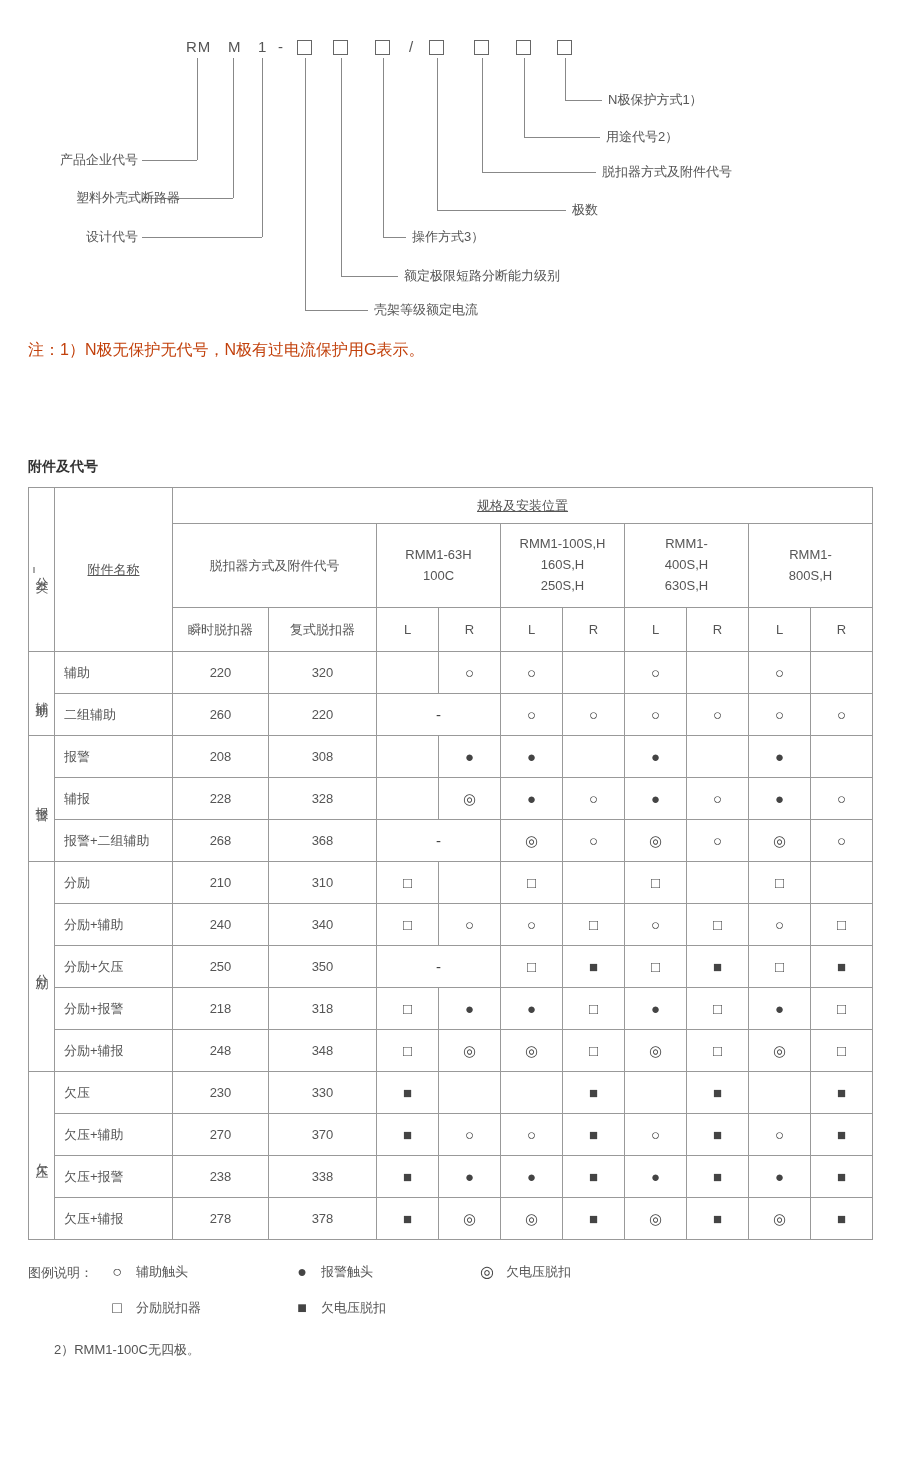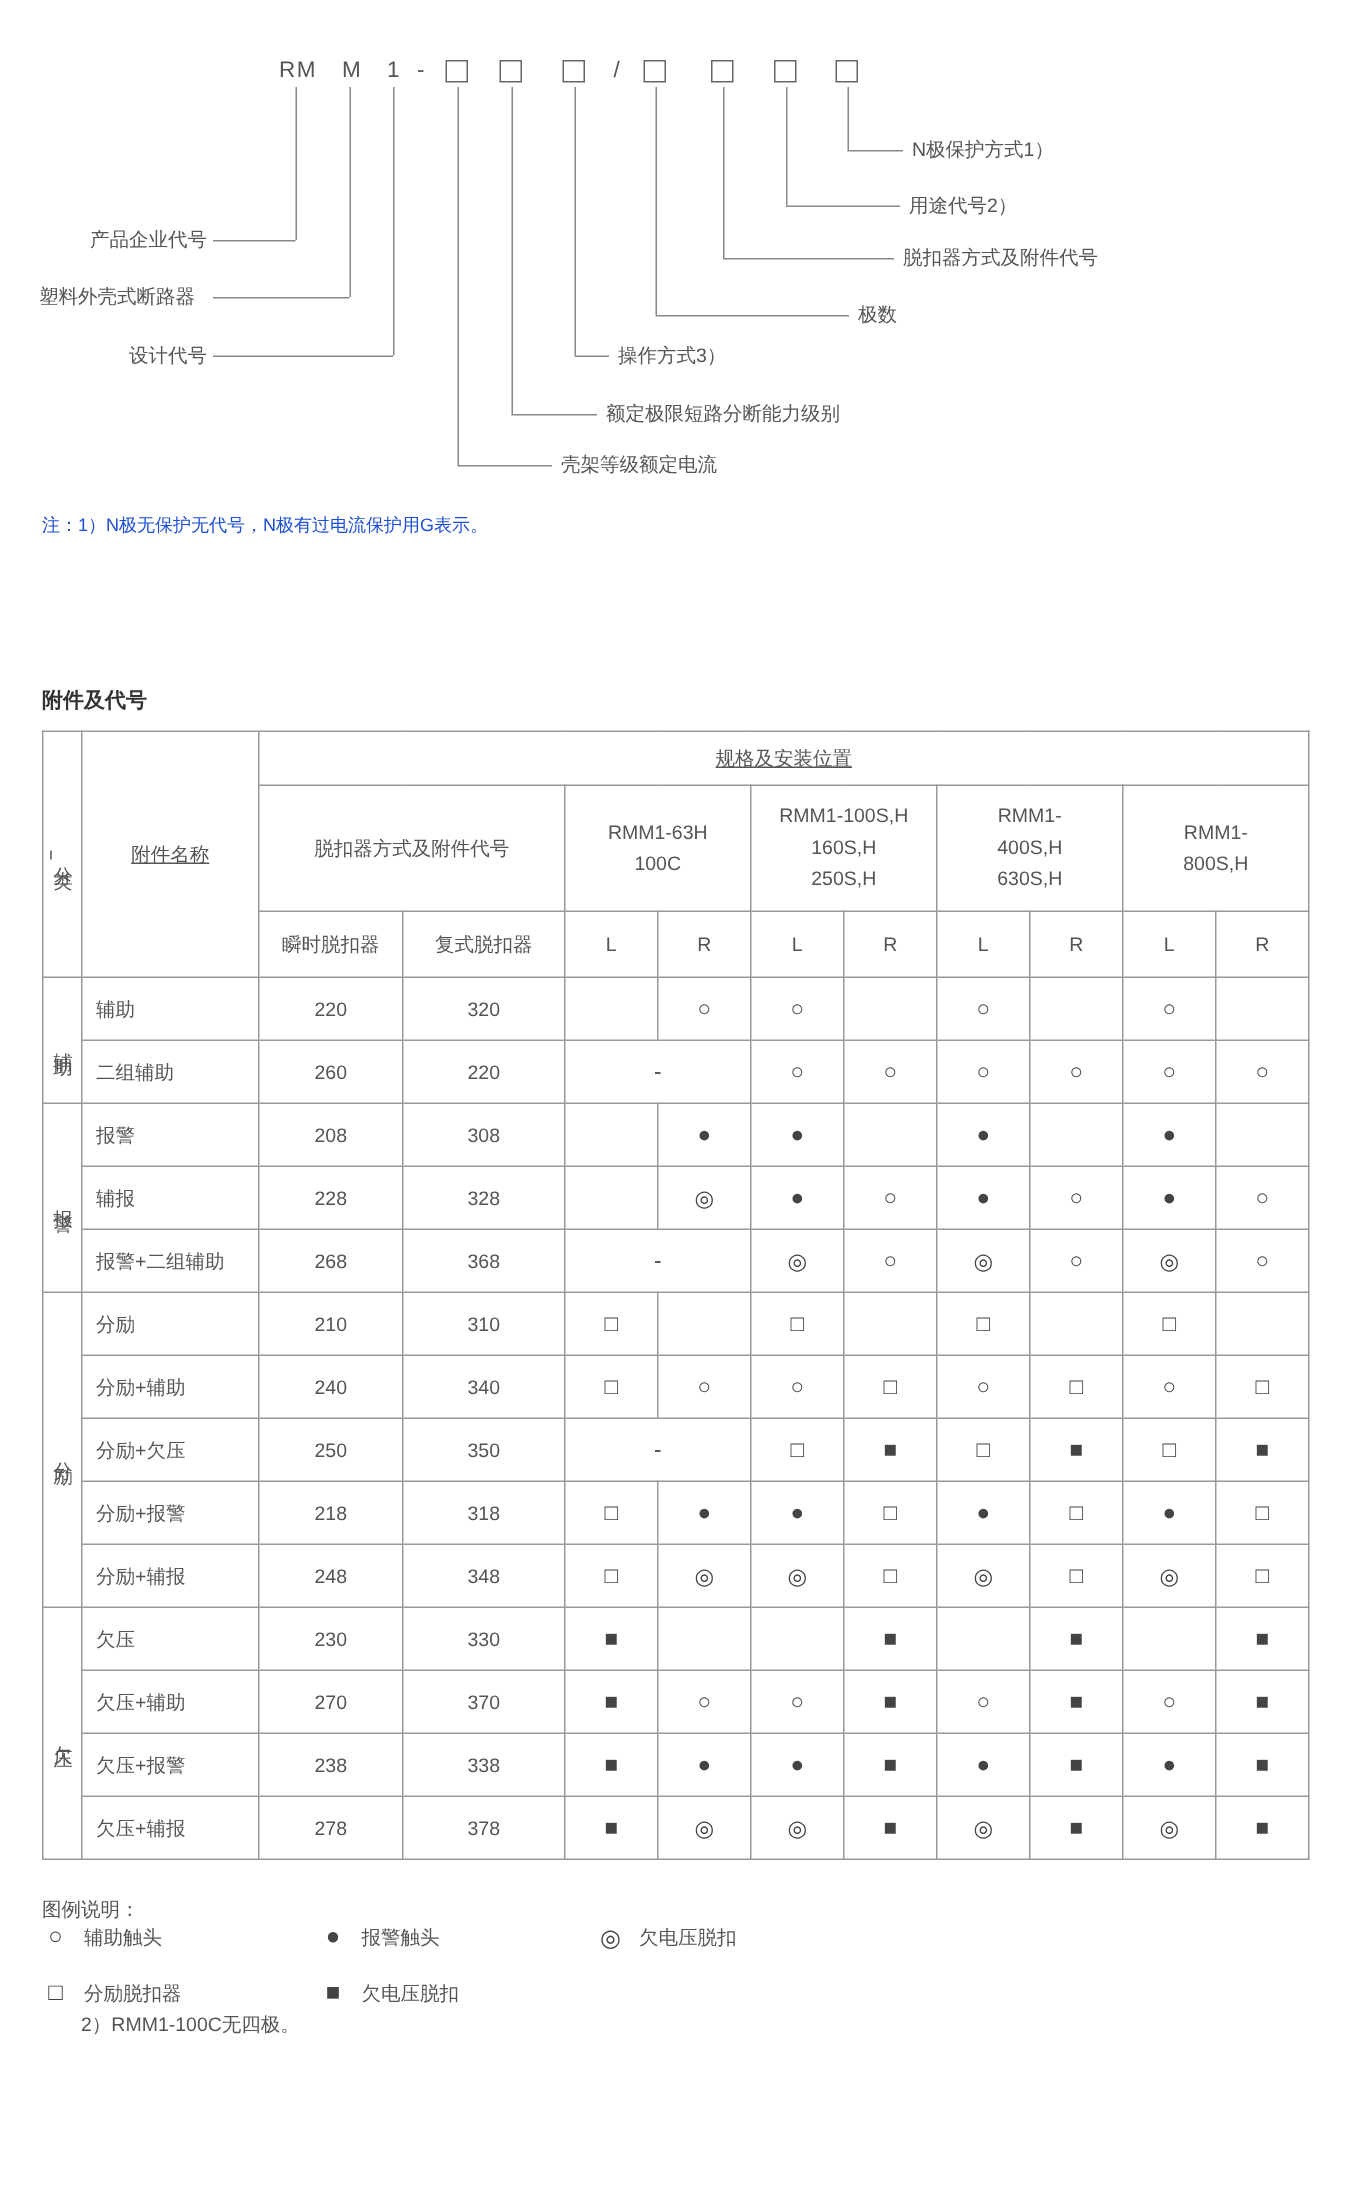--- a/index.html
+++ b/index.html
@@ -9,39 +9,39 @@
 
   
   .diagram { position:absolute; left:0; top:0; width:900px; height:335px; }
   .model-char { position:absolute; top:38px; font-size:15px; color:#555; letter-spacing:1px; }
   .model-box { position:absolute; top:40px; width:15px; height:15px; border:1px solid #666; background:#fff; }
   .vline { position:absolute; width:1px; background:#888; }
   .hline { position:absolute; height:1px; background:#888; }
   .dlabel { position:absolute; font-size:13px; line-height:14px; color:#555; white-space:nowrap; }
 
   
-  .notes-top { position:absolute; left:28px; top:341px; font-size:12px; color:#1d4ed8; }
+  .notes-top { position:absolute; left:28px; top:341px; font-size:16px; color:#c2410c; }
   .notes-top .note-line { margin-bottom:20px; line-height:18px; }
   .note-indent { margin-left:26px; }
   .section-title { position:absolute; left:28px; top:458px; font-size:14px; font-weight:bold; color:#333; }
 
   
   .acc-table { position:absolute; left:28px; top:487px; width:844px; border-collapse:collapse; table-layout:fixed; font-size:13px; color:#555; }
   .acc-table th, .acc-table td { border:1px solid #999; text-align:center; vertical-align:middle; font-weight:normal; padding:2px; background:#fff; }
   .acc-table thead tr.hr1 th { height:36px;text-decoration:underline; }
   .acc-table thead tr.hr2 th { height:84px; }
   .acc-table thead tr.hr3 th { height:44px; }
   .acc-table tbody td { height:42px; }
   .vert { writing-mode:vertical-lr; text-orientation:upright; letter-spacing:3px; padding:4px 0; }
   .prod-th { white-space:pre-line; line-height:1.6; }
   .name-cell { text-align:left !important; padding-left:9px !important; }
   .sym-cell { font-size:15px; color:#444; }
 
   
-  .legend { position:absolute; left:28px; top:1262px; display:flex; font-size:13px; color:#555;flex-direction:column; }
+  .legend { position:absolute; left:28px; top:1262px; display:flex; font-size:13px; color:#555; }
   .legend-title { width:80px; padding-top:2px; }
   .legend-grid { display:grid; grid-template-columns:185px 185px 185px; row-gap:18px; }
   .legend-item { display:flex; align-items:center; gap:10px; }
   .legend-sym { font-size:16px; color:#444; width:18px; text-align:center; }
 
   
   .notes-bottom { position:absolute; left:28px; top:1332px; width:844px; font-size:13px; color:#555; line-height:36px; }
 </style>
 </head>
 <body>
@@ -78,21 +78,21 @@
     <div class="hline" style="left:142px;top:237px;width:120px"></div>
     <div class="hline" style="left:305px;top:310px;width:63px"></div>
     <div class="hline" style="left:341px;top:276px;width:57px"></div>
     <div class="hline" style="left:383px;top:237px;width:23px"></div>
     <div class="hline" style="left:437px;top:210px;width:129px"></div>
     <div class="hline" style="left:482px;top:172px;width:114px"></div>
     <div class="hline" style="left:524px;top:137px;width:76px"></div>
     <div class="hline" style="left:565px;top:100px;width:37px"></div>
 
     <div class="dlabel" style="right:762px;top:153px">产品企业代号</div>
-    <div class="dlabel" style="right:770px;top:191px">塑料外壳式断路器</div>
+    <div class="dlabel" style="right:720px;top:191px">塑料外壳式断路器</div>
     <div class="dlabel" style="right:762px;top:230px">设计代号</div>
     <div class="dlabel" style="left:374px;top:303px">壳架等级额定电流</div>
     <div class="dlabel" style="left:404px;top:269px">额定极限短路分断能力级别</div>
     <div class="dlabel" style="left:412px;top:230px">操作方式3）</div>
     <div class="dlabel" style="left:572px;top:203px">极数</div>
     <div class="dlabel" style="left:602px;top:165px">脱扣器方式及附件代号</div>
     <div class="dlabel" style="left:606px;top:130px">用途代号2）</div>
     <div class="dlabel" style="left:608px;top:93px">N极保护方式1）</div>
   </div>
 

